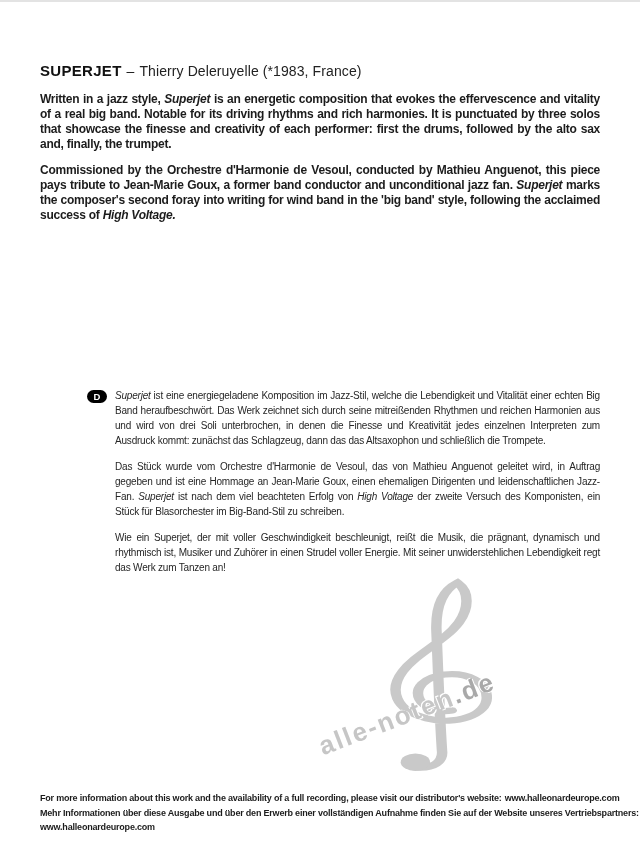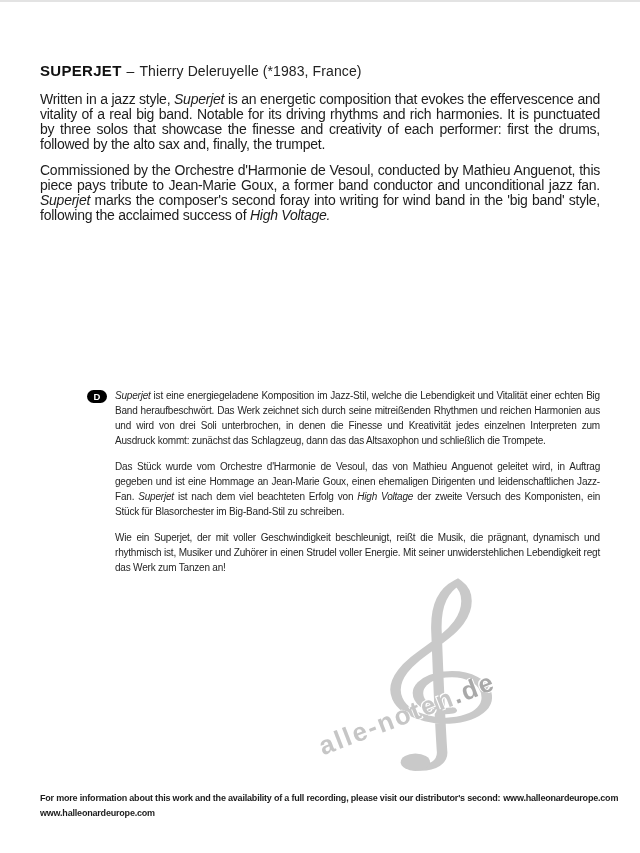--- a/index.html
+++ b/index.html
@@ -22,21 +22,21 @@
     position: absolute; left: 40px; top: 62px; width: 560px;
     white-space: nowrap;
   }
   .t-main { font-size: 15px; font-weight: bold; letter-spacing: 0.3px; color: #111; }
   .t-sep  { font-size: 14px; font-weight: 400; margin: 0 5px; color: #222; }
   .t-sub  { font-size: 14px; font-weight: 400; letter-spacing: 0.1px; color: #222; }
 
   
   .en-block {
     position: absolute; left: 40px; top: 92px; width: 560px;
-    font-size: 14px; font-weight: normal; line-height: 15px;
+    font-size: 12px; font-weight: bold; line-height: 15px;
     letter-spacing: -0.25px; text-align: justify; color: #1c1c1c;
     z-index: 2;
   }
   .en-block p { margin: 0 0 11px 0; }
 
   
   .de-block {
     position: absolute; left: 115px; top: 388px; width: 485px;
     z-index: 2;
   }
@@ -103,16 +103,17 @@
   <div class="de-block">
     <span class="lang-badge">D</span>
     <div class="de-paras">
         <p><span class="it">Superjet</span><span> ist eine energiegeladene Komposition im Jazz-Stil, welche die Lebendigkeit und Vitalität einer echten Big Band heraufbeschwört. Das Werk zeichnet sich durch seine mitreißenden Rhythmen und reichen Harmonien aus und wird von drei Soli unterbrochen, in denen die Finesse und Kreativität jedes einzelnen Interpreten zum Ausdruck kommt: zunächst das Schlagzeug, dann das das Altsaxophon und schließlich die Trompete.</span></p>
         <p><span>Das Stück wurde vom Orchestre d'Harmonie de Vesoul, das von Mathieu Anguenot geleitet wird, in Auftrag gegeben und ist eine Hommage an Jean-Marie Goux, einen ehemaligen Dirigenten und leidenschaftlichen Jazz-Fan. </span><span class="it">Superjet</span><span> ist nach dem viel beachteten Erfolg von </span><span class="it">High Voltage</span><span> der zweite Versuch des Komponisten, ein Stück für Blasorchester im Big-Band-Stil zu schreiben.</span></p>
         <p><span>Wie ein Superjet, der mit voller Geschwindigkeit beschleunigt, reißt die Musik, die prägnant, dynamisch und rhythmisch ist, Musiker und Zuhörer in einen Strudel voller Energie. Mit seiner unwiderstehlichen Lebendigkeit regt das Werk zum Tanzen an!</span></p>
       </div>
   </div>
 
   <div class="footer">
-    <div class="f-line"><span>For more information about this work and the availability of a full recording, please visit our distributor's second:</span><a class="f-link">www.halleonardeurope.com</a></div>
+    <div class="f-line"><span>For more information about this work and the availability of a full recording, please visit our distributor's website:</span><a class="f-link">www.halleonardeurope.com</a></div>
+    <div class="f-line"><span>Mehr Informationen über diese Ausgabe und über den Erwerb einer vollständigen Aufnahme finden Sie auf der Website unseres Vertriebspartners:</span></div>
     <div class="f-line"><a class="f-link no-gap">www.halleonardeurope.com</a></div>
   </div>
 </div>
 
 </body></html>

